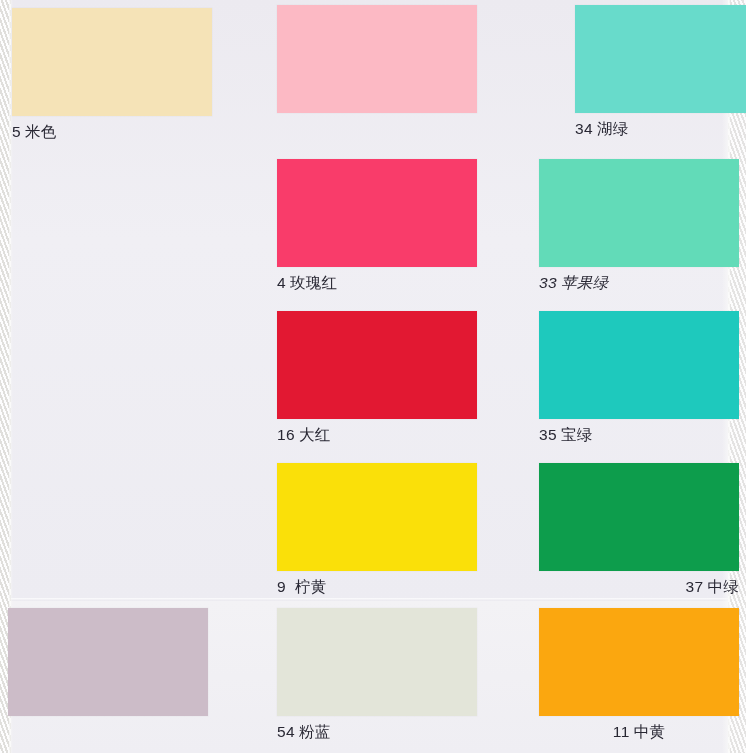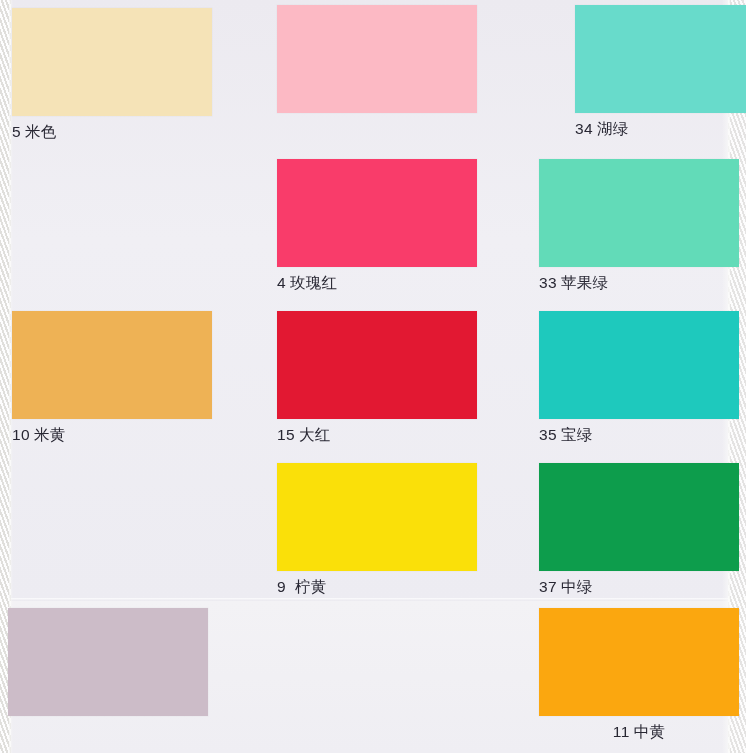--- a/index.html
+++ b/index.html
@@ -142,47 +142,47 @@
         <div class="swatch" style="background: rgb(252, 185, 196);"></div>
       </div>
       <div class="cell" style="left: 539px; top: 5px; padding-left: 36px;">
         <div class="swatch" style="background: rgb(104, 219, 203);"></div>
         <div class="label"><span class="num">34</span><span class="nm">湖绿</span></div>
       </div>
       <div class="cell" style="left: 277px; top: 159px;">
         <div class="swatch" style="background: rgb(249, 60, 106);"></div>
         <div class="label"><span class="num">4</span><span class="nm">玫瑰红</span></div>
       </div>
-      <div class="cell" style="left: 539px; top: 159px;">
+      <div class="cell" style="left: 539px; top: 159px; font-style: italic;">
         <div class="swatch" style="background: rgb(98, 219, 184);"></div>
         <div class="label"><span class="num">33</span><span class="nm">苹果绿</span></div>
       </div>
-      <div class="cell" style="left: 12px; top: 311px;">
-        <div class="swatch" style="background: rgb(238, 178, 85);"></div>
-        <div class="label"><span class="num">10</span><span class="nm">米黄</span></div>
-      </div>
       <div class="cell" style="left: 277px; top: 311px;">
         <div class="swatch" style="background: rgb(226, 24, 50);"></div>
-        <div class="label"><span class="num">15</span><span class="nm">大红</span></div>
+        <div class="label"><span class="num">16</span><span class="nm">大红</span></div>
       </div>
       <div class="cell" style="left: 539px; top: 311px;">
         <div class="swatch" style="background: rgb(30, 201, 189);"></div>
         <div class="label"><span class="num">35</span><span class="nm">宝绿</span></div>
       </div>
       <div class="cell empty" style="left: 12px; top: 463px;"></div>
       <div class="cell" style="left: 277px; top: 463px;">
         <div class="swatch" style="background: rgb(250, 224, 9);"></div>
         <div class="label gap"><span class="num">9</span><span class="nm">柠黄</span></div>
       </div>
-      <div class="cell" style="left: 539px; top: 463px;">
+      <div class="cell" style="left: 539px; top: 463px; text-align: right;">
         <div class="swatch" style="background: rgb(13, 157, 76);"></div>
         <div class="label"><span class="num">37</span><span class="nm">中绿</span></div>
       </div>
       <div class="cell" style="left: 8px; top: 608px;">
         <div class="swatch" style="background: rgb(204, 188, 200);"></div>
+      </div>
+      <div class="cell" style="left: 277px; top: 608px;">
+        <div class="swatch" style="background: rgb(227, 229, 217);"></div>
+        <div class="label"><span class="num">54</span><span class="nm">粉蓝</span></div>
       </div>
       <div class="cell" style="left: 539px; top: 608px; text-align: center;">
         <div class="swatch" style="background: rgb(251, 167, 15);"></div>
         <div class="label"><span class="num">11</span><span class="nm">中黄</span></div>
       </div>
     </div>
 
 </div>
 
 </body></html>

